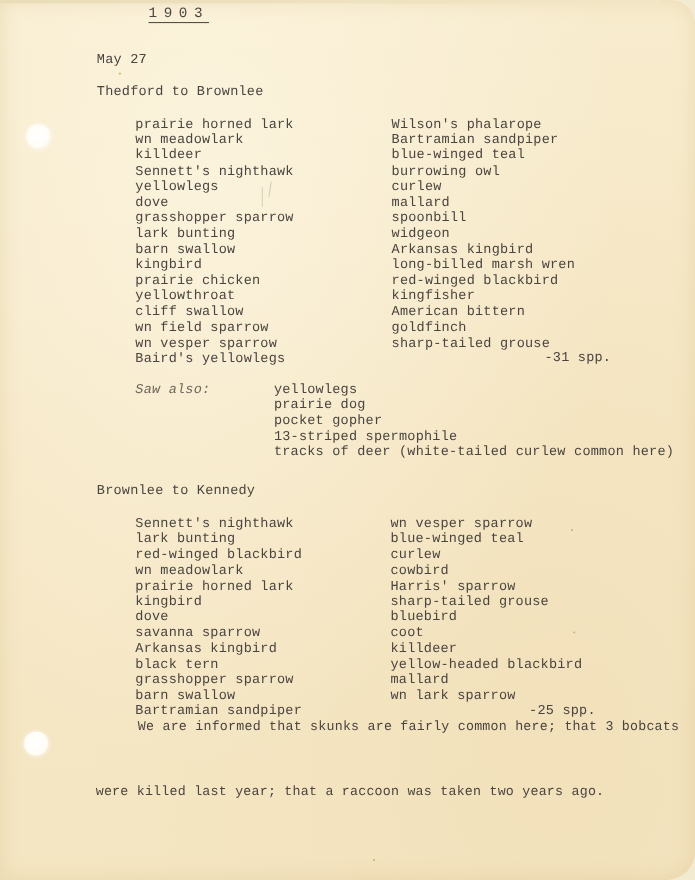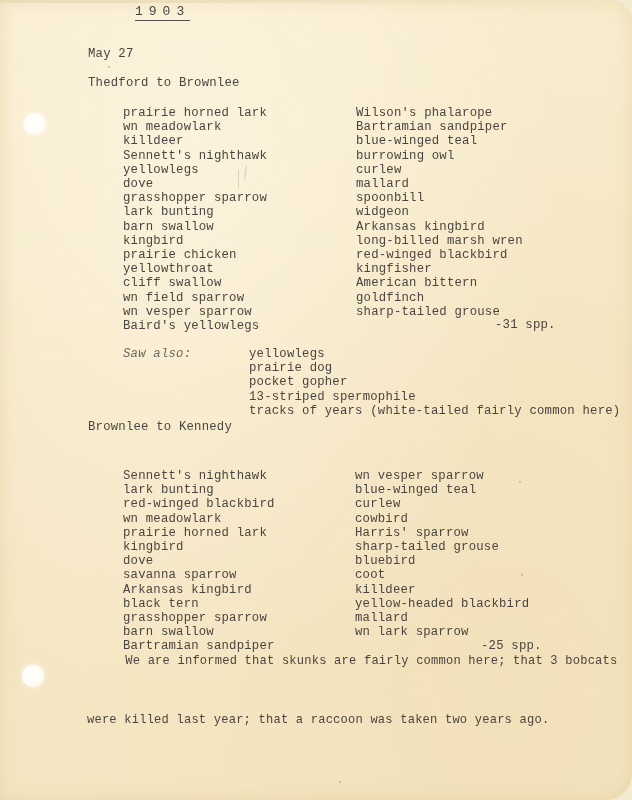--- a/index.html
+++ b/index.html
@@ -117,24 +117,24 @@
   </div>
 
   <div class="t" style="left:495px; top:318px;">-31 spp.</div>
 
   <div class="t faint" style="left:123px; top:347px;font-style:italic;">Saw also:</div>
   <div class="list" style="left:249px; top:347px;">
     <span class="item">yellowlegs</span>
     <span class="item">prairie dog</span>
     <span class="item">pocket gopher</span>
     <span class="item">13-striped spermophile</span>
-    <span class="item">tracks of years (white-tailed fairly common here)</span>
+    <span class="item">tracks of deer (white-tailed curlew common here)</span>
   </div>
 
-  <div class="t" style="left:88px; top:420px;">Brownlee to Kennedy</div>
+  <div class="t" style="left:88px; top:439px;">Brownlee to Kennedy</div>
 
   <div class="list" style="left:123px; top:469px;">
     <span class="item">Sennett's nighthawk</span>
     <span class="item">lark bunting</span>
     <span class="item">red-winged blackbird</span>
     <span class="item faint">wn meadowlark</span>
     <span class="item">prairie horned lark</span>
     <span class="item">kingbird</span>
     <span class="item">dove</span>
     <span class="item">savanna sparrow</span>

